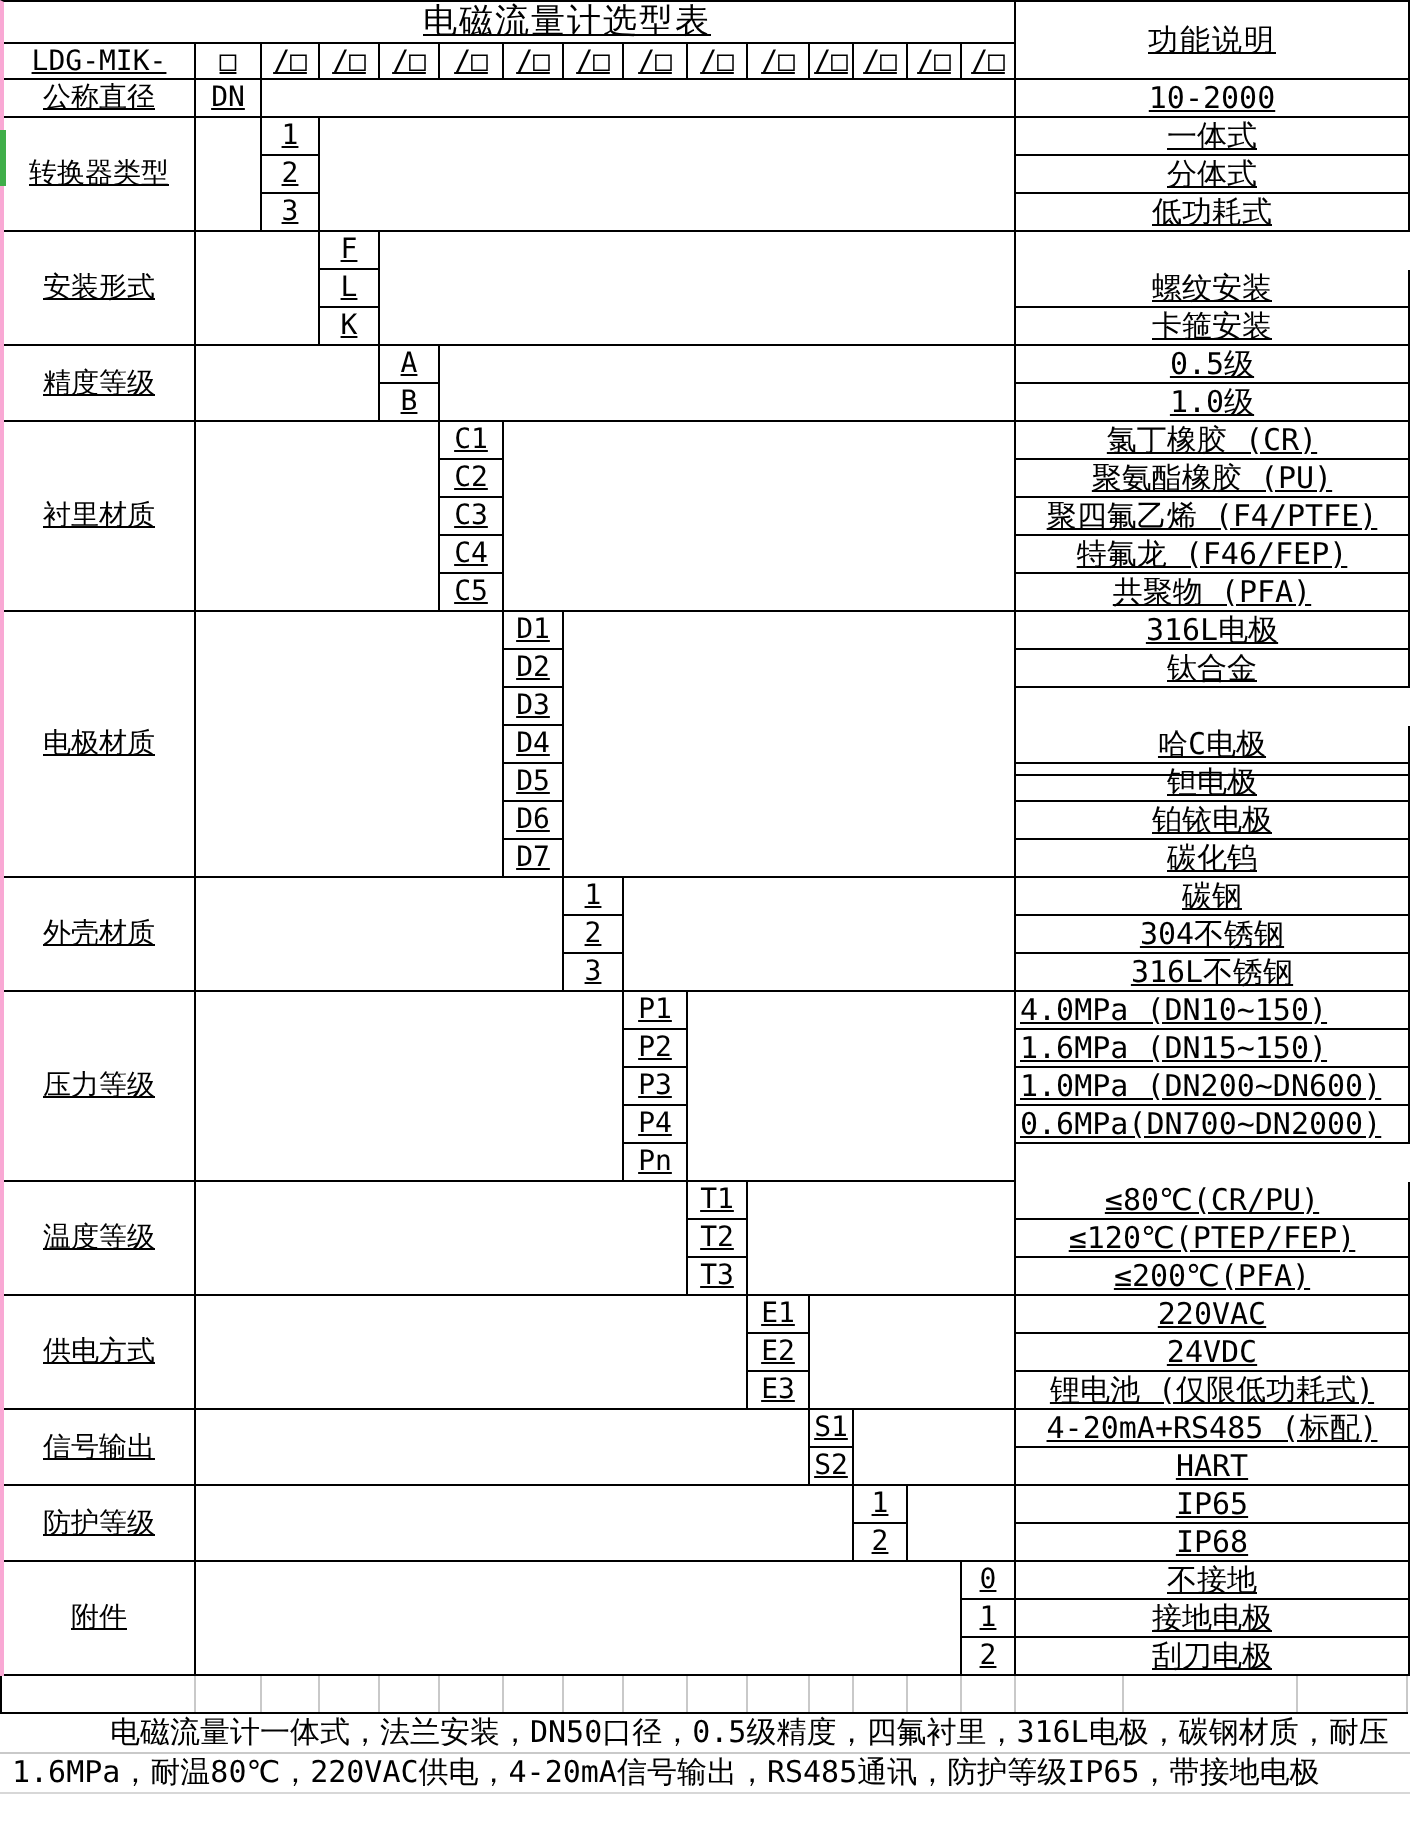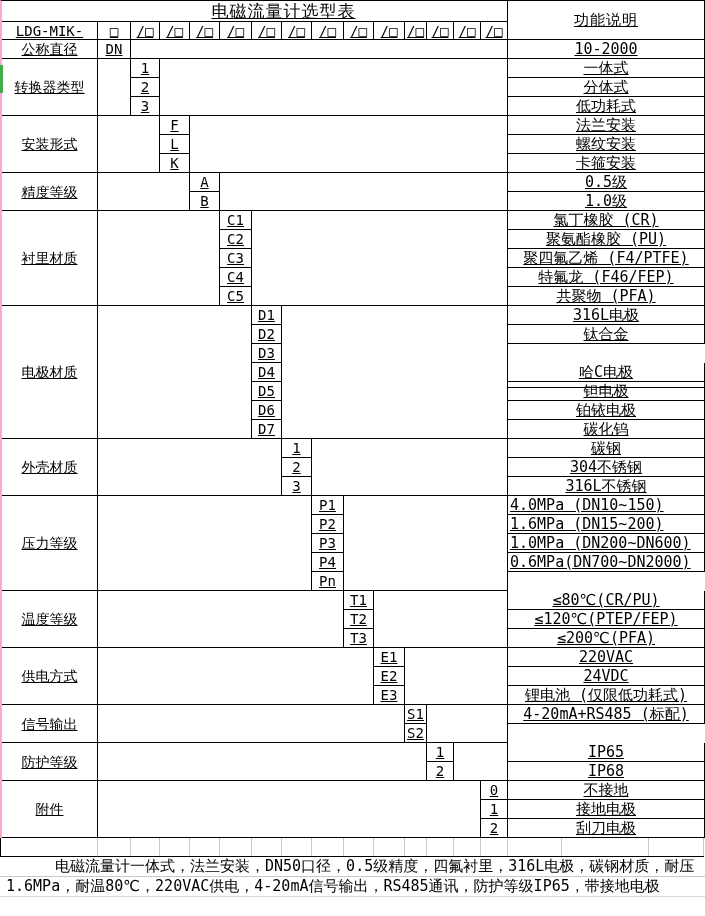--- a/index.html
+++ b/index.html
@@ -71,21 +71,20 @@
       <div class="c code" style="grid-area: 4 / 3 / 5 / 4;">1</div>
       <div class="c desc" style="grid-area: 4 / 16 / 5 / 17;">一体式</div>
       <div class="c code" style="grid-area: 5 / 3 / 6 / 4;">2</div>
       <div class="c desc" style="grid-area: 5 / 16 / 6 / 17;">分体式</div>
       <div class="c code" style="grid-area: 6 / 3 / 7 / 4;">3</div>
       <div class="c desc" style="grid-area: 6 / 16 / 7 / 17;">低功耗式</div>
       <div class="c" style="grid-area: 4 / 4 / 7 / 16;"></div>
       <div class="c lbl" style="grid-area: 7 / 1 / 10 / 2;">安装形式</div>
       <div class="c" style="grid-area: 7 / 2 / 10 / 4;"></div>
       <div class="c code" style="grid-area: 7 / 4 / 8 / 5;">F</div>
-      <div class="c desc" style="grid-area: 7 / 16 / 8 / 17;">法兰安装</div>
       <div class="c code" style="grid-area: 8 / 4 / 9 / 5;">L</div>
       <div class="c desc" style="grid-area: 8 / 16 / 9 / 17;">螺纹安装</div>
       <div class="c code" style="grid-area: 9 / 4 / 10 / 5;">K</div>
       <div class="c desc" style="grid-area: 9 / 16 / 10 / 17;">卡箍安装</div>
       <div class="c" style="grid-area: 7 / 5 / 10 / 16;"></div>
       <div class="c lbl" style="grid-area: 10 / 1 / 12 / 2;">精度等级</div>
       <div class="c" style="grid-area: 10 / 2 / 12 / 5;"></div>
       <div class="c code" style="grid-area: 10 / 5 / 11 / 6;">A</div>
       <div class="c desc" style="grid-area: 10 / 16 / 11 / 17;">0.5级</div>
       <div class="c code" style="grid-area: 11 / 5 / 12 / 6;">B</div>
@@ -128,21 +127,21 @@
       <div class="c code" style="grid-area: 25 / 8 / 26 / 9;">2</div>
       <div class="c desc" style="grid-area: 25 / 16 / 26 / 17;">304不锈钢</div>
       <div class="c code" style="grid-area: 26 / 8 / 27 / 9;">3</div>
       <div class="c desc" style="grid-area: 26 / 16 / 27 / 17;">316L不锈钢</div>
       <div class="c" style="grid-area: 24 / 9 / 27 / 16;"></div>
       <div class="c lbl" style="grid-area: 27 / 1 / 32 / 2;">压力等级</div>
       <div class="c" style="grid-area: 27 / 2 / 32 / 9;"></div>
       <div class="c code" style="grid-area: 27 / 9 / 28 / 10;">P1</div>
       <div class="c desc al" style="grid-area: 27 / 16 / 28 / 17;">4.0MPa (DN10~150)</div>
       <div class="c code" style="grid-area: 28 / 9 / 29 / 10;">P2</div>
-      <div class="c desc al" style="grid-area: 28 / 16 / 29 / 17;">1.6MPa (DN15~200)</div>
+      <div class="c desc al" style="grid-area: 28 / 16 / 29 / 17;">1.6MPa (DN15~150)</div>
       <div class="c code" style="grid-area: 29 / 9 / 30 / 10;">P3</div>
       <div class="c desc al" style="grid-area: 29 / 16 / 30 / 17;">1.0MPa (DN200~DN600)</div>
       <div class="c code" style="grid-area: 30 / 9 / 31 / 10;">P4</div>
       <div class="c desc al" style="grid-area: 30 / 16 / 31 / 17;">0.6MPa(DN700~DN2000)</div>
       <div class="c code" style="grid-area: 31 / 9 / 32 / 10;">Pn</div>
       <div class="c" style="grid-area: 27 / 10 / 32 / 16;"></div>
       <div class="c lbl" style="grid-area: 32 / 1 / 35 / 2;">温度等级</div>
       <div class="c" style="grid-area: 32 / 2 / 35 / 10;"></div>
       <div class="c code" style="grid-area: 32 / 10 / 33 / 11;">T1</div>
       <div class="c desc" style="grid-area: 32 / 16 / 33 / 17;">≤80℃(CR/PU)</div>
@@ -158,20 +157,21 @@
       <div class="c code" style="grid-area: 36 / 11 / 37 / 12;">E2</div>
       <div class="c desc" style="grid-area: 36 / 16 / 37 / 17;">24VDC</div>
       <div class="c code" style="grid-area: 37 / 11 / 38 / 12;">E3</div>
       <div class="c desc" style="grid-area: 37 / 16 / 38 / 17;">锂电池 (仅限低功耗式)</div>
       <div class="c" style="grid-area: 35 / 12 / 38 / 16;"></div>
       <div class="c lbl" style="grid-area: 38 / 1 / 40 / 2;">信号输出</div>
       <div class="c" style="grid-area: 38 / 2 / 40 / 12;"></div>
       <div class="c code" style="grid-area: 38 / 12 / 39 / 13;">S1</div>
       <div class="c desc" style="grid-area: 38 / 16 / 39 / 17;">4-20mA+RS485 (标配)</div>
       <div class="c code" style="grid-area: 39 / 12 / 40 / 13;">S2</div>
+      <div class="c desc" style="grid-area: 39 / 16 / 40 / 17;">HART</div>
       <div class="c" style="grid-area: 38 / 13 / 40 / 16;"></div>
       <div class="c lbl" style="grid-area: 40 / 1 / 42 / 2;">防护等级</div>
       <div class="c" style="grid-area: 40 / 2 / 42 / 13;"></div>
       <div class="c code" style="grid-area: 40 / 13 / 41 / 14;">1</div>
       <div class="c desc" style="grid-area: 40 / 16 / 41 / 17;">IP65</div>
       <div class="c code" style="grid-area: 41 / 13 / 42 / 14;">2</div>
       <div class="c desc" style="grid-area: 41 / 16 / 42 / 17;">IP68</div>
       <div class="c" style="grid-area: 40 / 14 / 42 / 16;"></div>
       <div class="c lbl" style="grid-area: 42 / 1 / 45 / 2;">附件</div>
       <div class="c" style="grid-area: 42 / 2 / 45 / 15;"></div>

